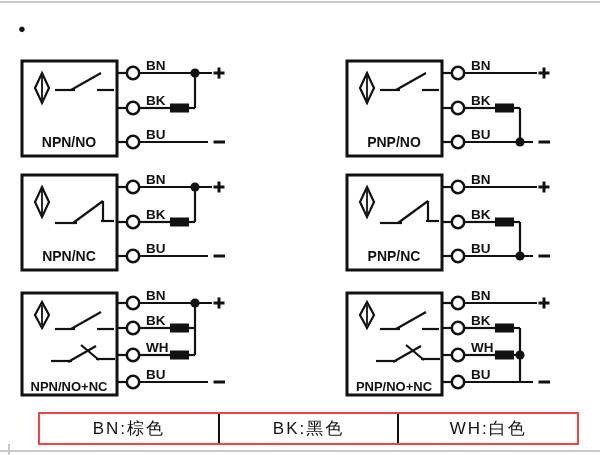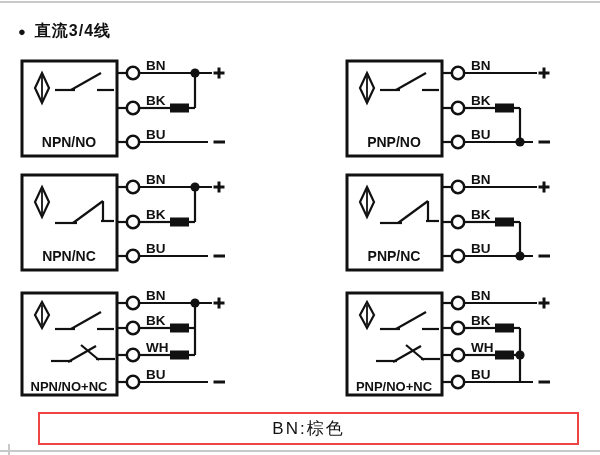--- a/index.html
+++ b/index.html
@@ -31,21 +31,20 @@
   .legend-cell:first-child{border-left:none;}
 </style>
 </head>
 <body>
 
 <div class="page">
   <div class="edge top"></div>
 
   <div class="title">
     <span class="bullet">●</span>
-    <span>直流3/4线</span>
   </div>
 
   <div id="cells">
       <div class="cell" style="left: 15px; top: 58px;">
         <svg width="230" height="105" viewBox="0 0 230 105">
           <rect x="7" y="3" width="95" height="95" fill="none" stroke="#111111" stroke-width="3"></rect>
           <path d="M27 15 L34 30 L27 45 L20 30 Z" fill="none" stroke="#111111" stroke-width="2.2"></path>
           <line x1="27" y1="18" x2="27" y2="42" stroke="#111111" stroke-width="1.8" stroke-linecap="butt"></line>
           <line x1="40" y1="32" x2="60" y2="32" stroke="#111111" stroke-width="2.2" stroke-linecap="butt"></line>
           <line x1="56" y1="32" x2="86" y2="15" stroke="#111111" stroke-width="2.2" stroke-linecap="butt"></line>
@@ -241,17 +240,19 @@
           <line x1="124.2" y1="92" x2="193" y2="92" stroke="#111111" stroke-width="2.2" stroke-linecap="butt"></line>
           <line x1="198.5" y1="92" x2="210" y2="92" stroke="#111111" stroke-width="3" stroke-linecap="butt"></line>
           <line x1="180" y1="38" x2="180" y2="92" stroke="#111111" stroke-width="2.2" stroke-linecap="butt"></line>
           <circle cx="180" cy="65" r="4.6" fill="#111111"></circle>
         </svg>
       </div>
     </div>
 
   <div class="legend">
     <div class="legend-cell">BN:棕色</div>
+    <div class="legend-cell">BK:黑色</div>
+    <div class="legend-cell">WH:白色</div>
   </div>
 
   <div class="edge bottom"></div>
   <div class="edge tick"></div>
 </div>
 
 </body></html>

